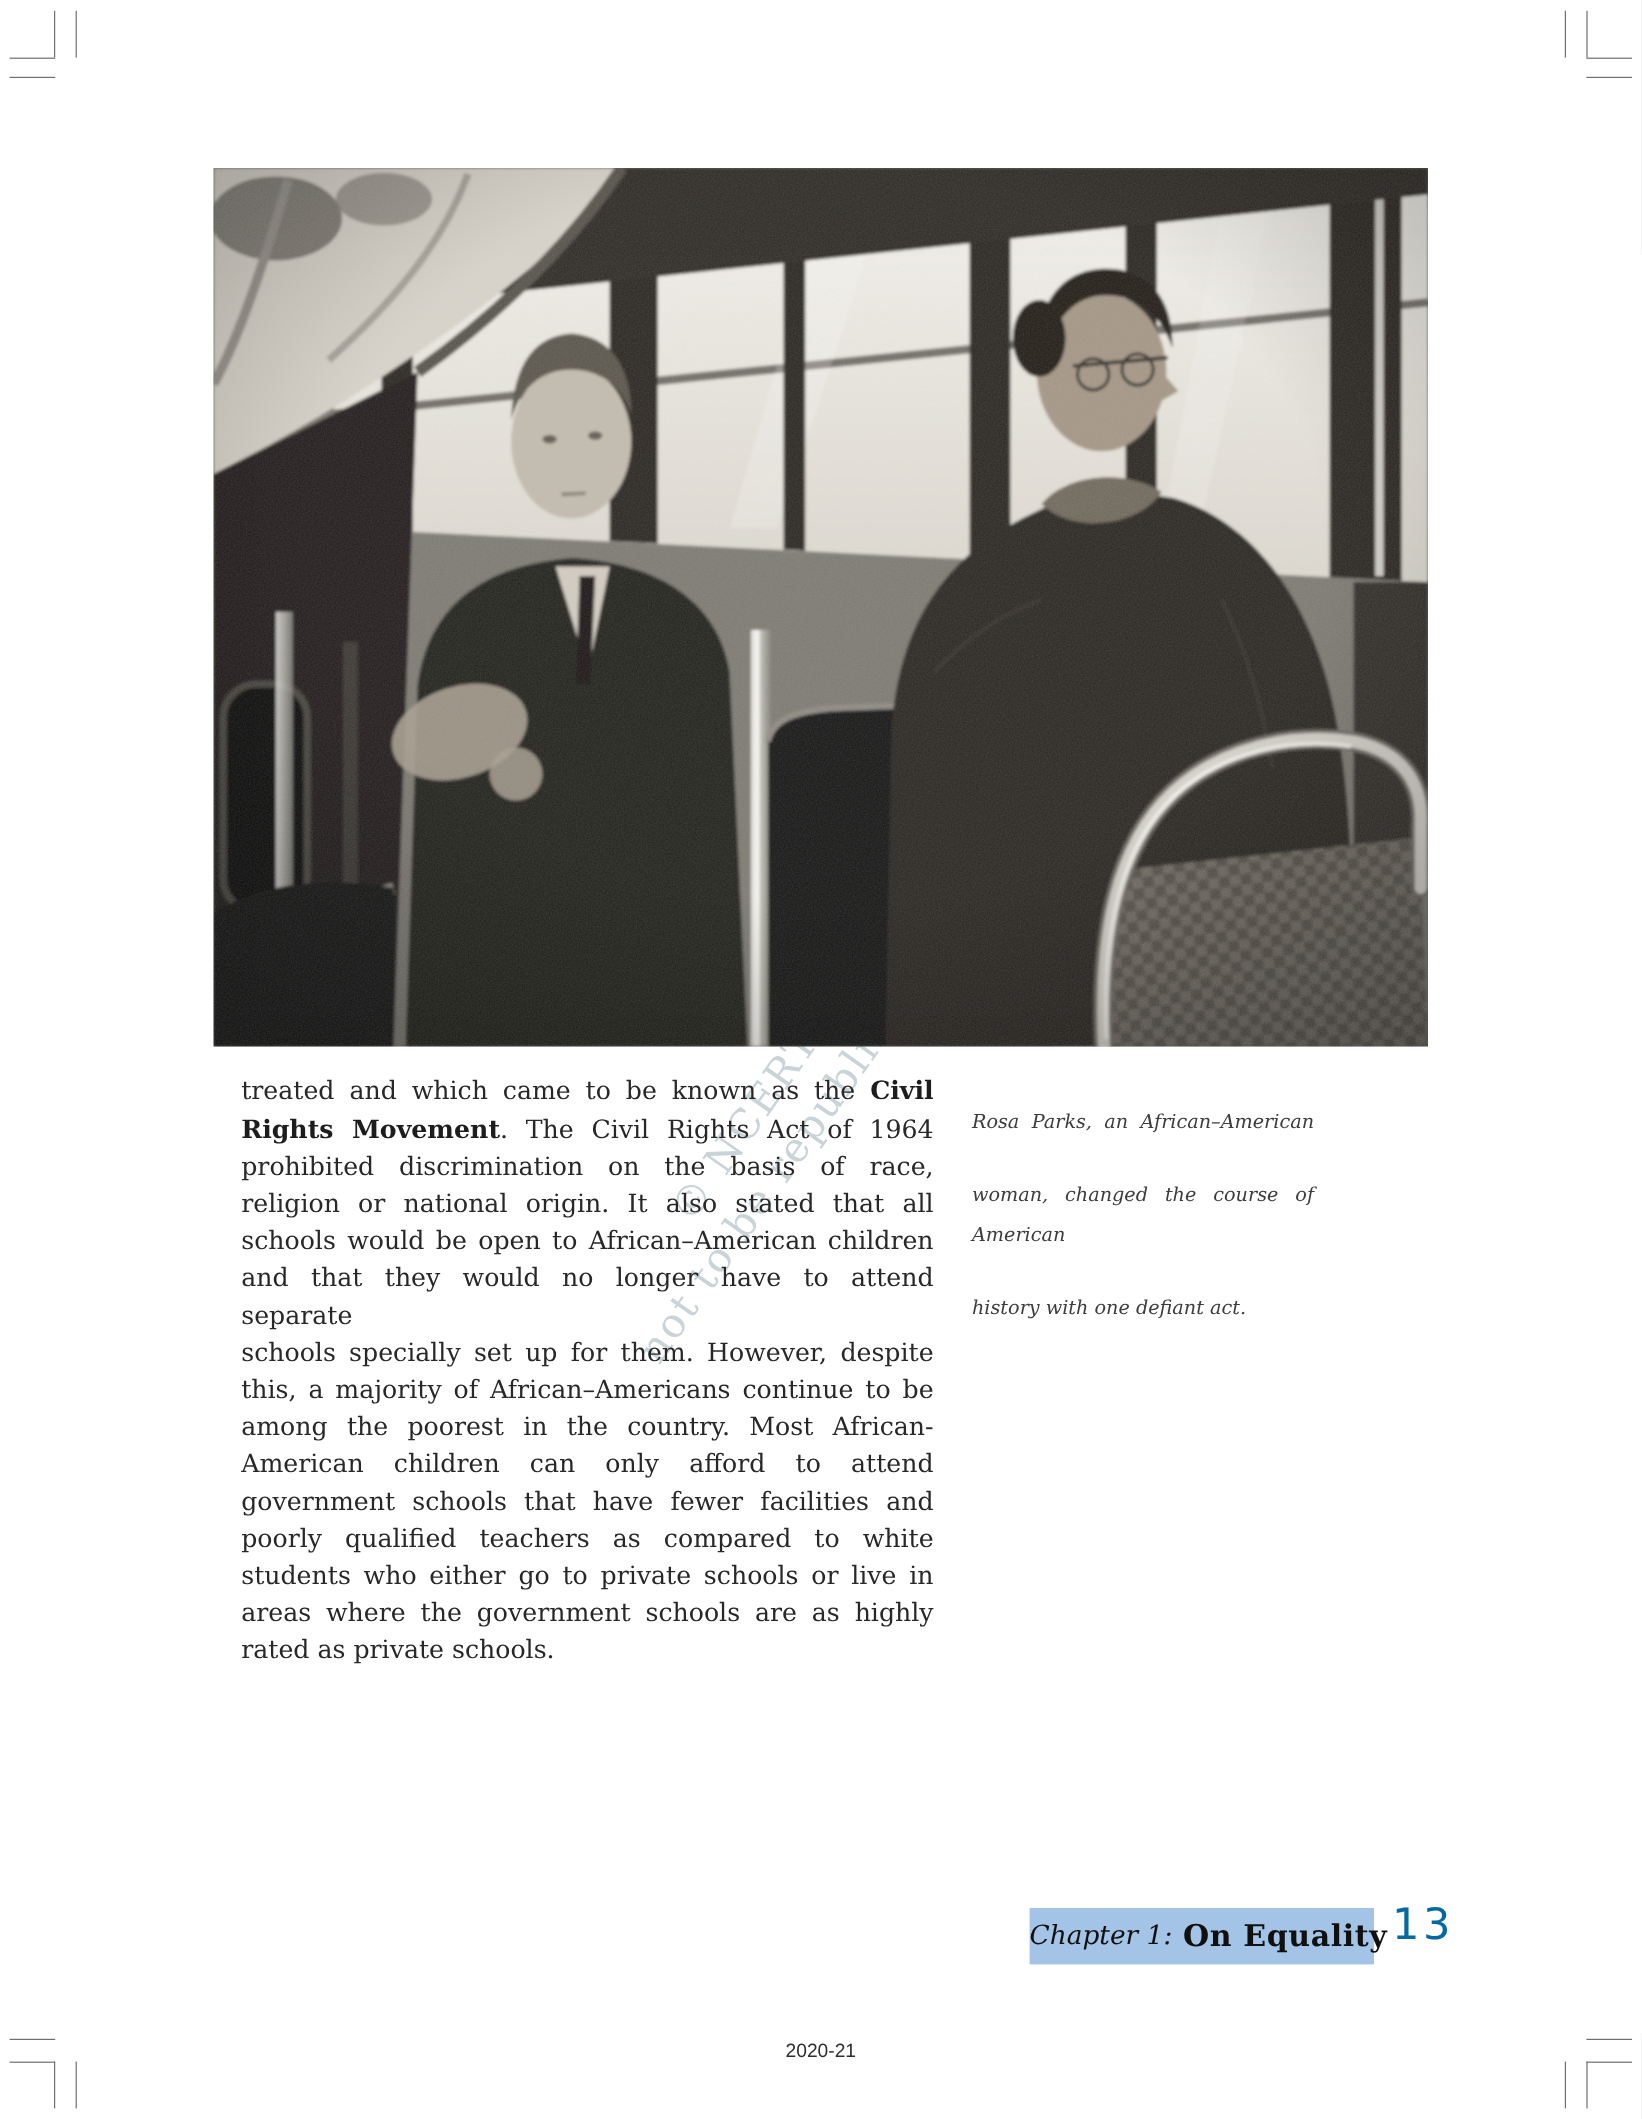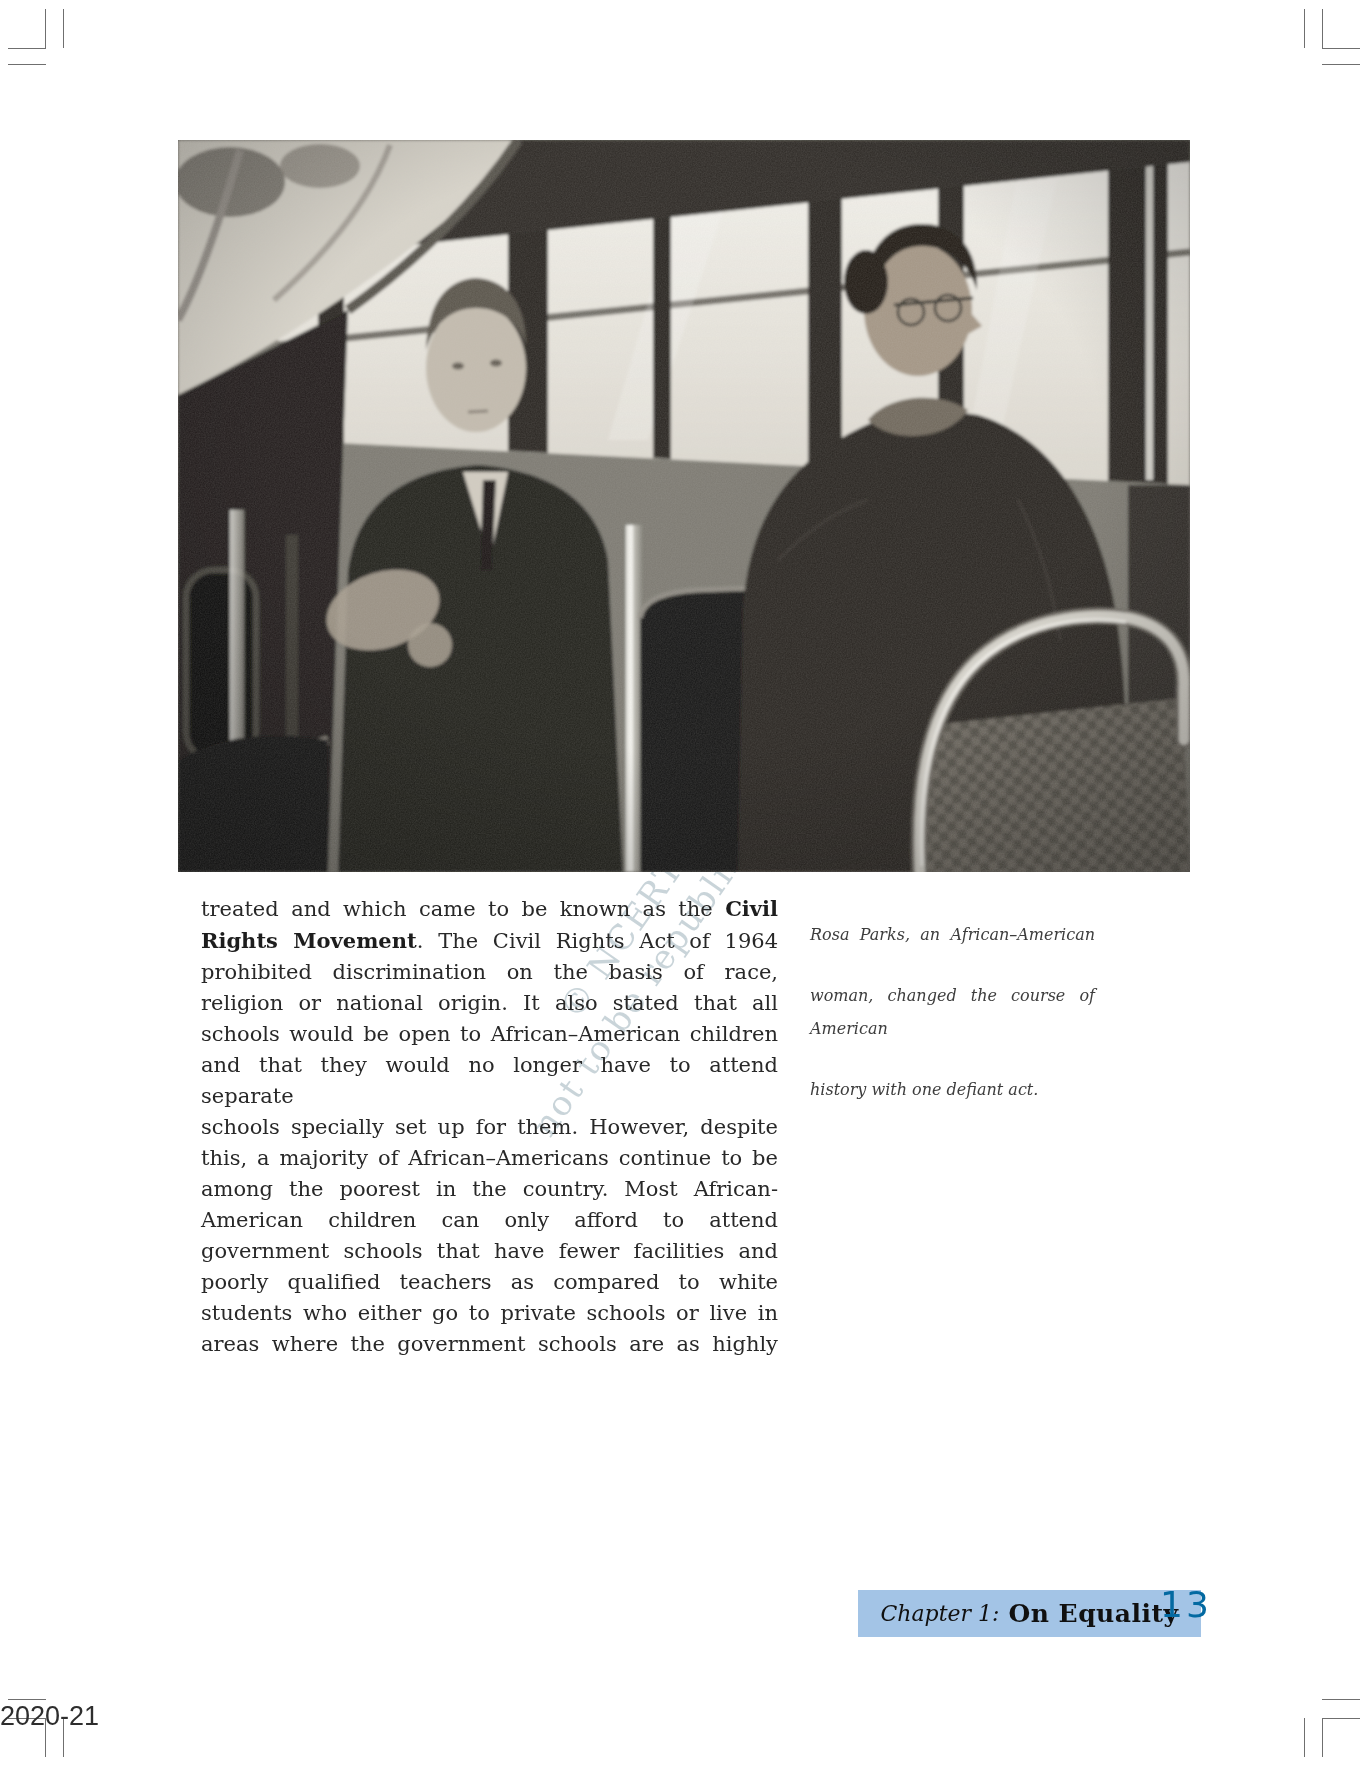--- a/index.html
+++ b/index.html
@@ -34,33 +34,33 @@
   .body-line strong{font-weight:700; color:#1d1d1d;}
   
   .caption-col{
     position:absolute; left:810px; top:890px; width:285px; z-index:3;
     font-style:italic; font-size:16px; line-height:33px; color:#3d3d3d;
   }
   .cap-line{text-align:justify; text-align-last:justify;margin-top:28px;}
   .cap-line.last{text-align-last:left;}
   
   .chapter-box{
-    position:absolute; left:858px; top:1590px; width:343px; height:47px;
+    position:absolute; left:858px; top:1590px; width:276px; height:47px;
     display:flex; align-items:center; justify-content:center; z-index:3;
-    color:#101010; white-space:nowrap;
+    color:#101010; white-space:nowrap;padding-left:11px;
   }
   .ch-label{font-style:italic; font-size:22px;}
   .ch-title{font-weight:700; font-size:25px; margin-left:9px; letter-spacing:0.5px;}
   .page-number{
     position:absolute; left:1160px; top:1584px; z-index:3;
     font-family:"DejaVu Sans", sans-serif; font-size:36px; letter-spacing:3px; color:#0369a1;
   }
   .edition{
-    position:absolute; left:0; right:0; top:1701px; text-align:left; z-index:3;
-    font-family:"Liberation Sans", sans-serif; font-size:27px; color:#2e2e2e;
+    position:absolute; left:0; right:0; top:1701px; text-align:center; z-index:3;
+    font-family:"Liberation Sans", sans-serif; font-size:16px; color:#2e2e2e;
   }
 </style>
 </head>
 <body>
 
 <div class="page">
 
   <div>
     <div class="cm" style="left:45px;top:9px;width:1px;height:39px;"></div>
     <div class="cm" style="left:63px;top:9px;width:1px;height:39px;"></div>
@@ -203,20 +203,21 @@
       <div class="body-line"><span>schools would be open to African–American children</span></div>
       <div class="body-line"><span>and that they would no longer have to attend separate</span></div>
       <div class="body-line"><span>schools specially set up for them. However, despite</span></div>
       <div class="body-line"><span>this, a majority of African–Americans continue to be</span></div>
       <div class="body-line"><span>among the poorest in the country. Most African-</span></div>
       <div class="body-line"><span>American children can only afford to attend</span></div>
       <div class="body-line"><span>government schools that have fewer facilities and</span></div>
       <div class="body-line"><span>poorly qualified teachers as compared to white</span></div>
       <div class="body-line"><span>students who either go to private schools or live in</span></div>
       <div class="body-line"><span>areas where the government schools are as highly</span></div>
+      <div class="body-line last"><span>rated as private schools.</span></div>
     </div>
 
   <div class="caption-col">
       <div class="cap-line">Rosa Parks, an African–American</div>
       <div class="cap-line">woman, changed the course of American</div>
       <div class="cap-line last">history with one defiant act.</div>
     </div>
 
   <div class="chapter-box" style="background: rgb(163, 196, 230);">
     <span class="ch-label">Chapter 1:</span>

